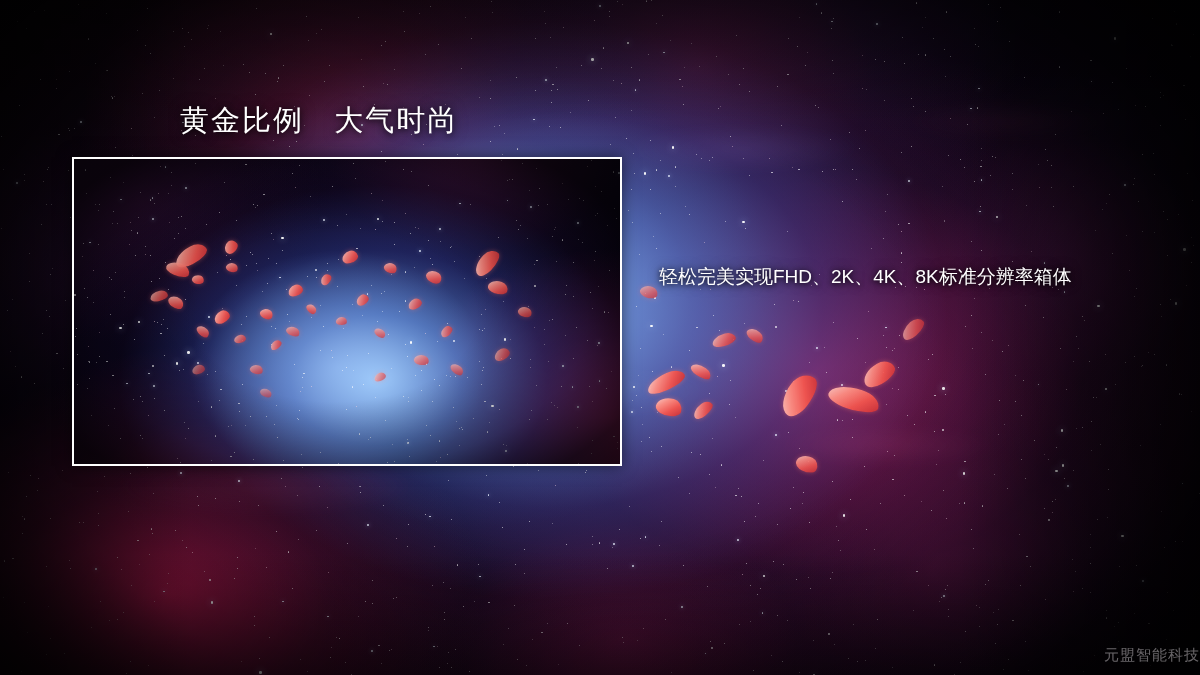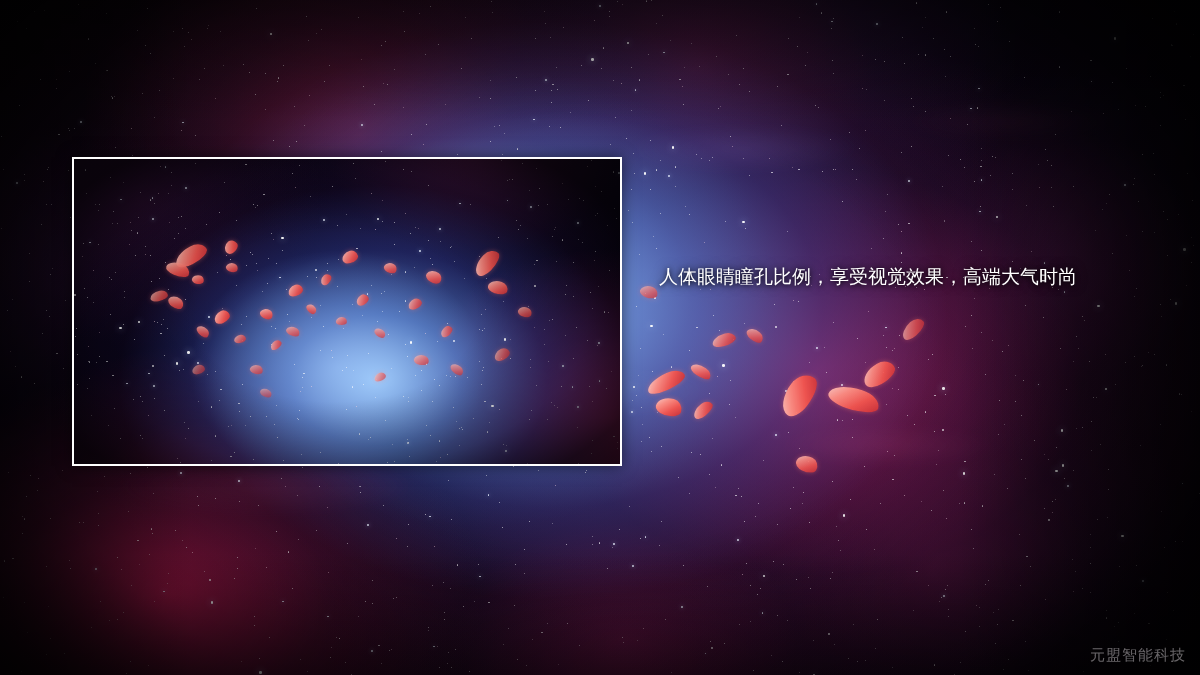--- a/index.html
+++ b/index.html
@@ -112,21 +112,21 @@
     white-space:pre; font-weight:400;
   }
   #body-copy{
     position:absolute; left:659px; top:256px; width:520px;
   }
   .body-line{
     color:#ffffff; font-size:19px; line-height:42px; white-space:nowrap;
     text-shadow:0 1px 5px rgba(0,0,0,.9), 0 0 12px rgba(0,0,0,.65);
   }
   #watermark{
-    position:absolute; right:14px; bottom:10px;
+    position:absolute; right:0; bottom:10px;
     font-size:15px; color:rgba(205,200,205,.50);
     letter-spacing:1px; white-space:nowrap;
   }
 </style>
 </head>
 <body>
 
 <div id="slide">
 
   <div class="bg-layer" id="bg-base"></div>
@@ -1764,20 +1764,21 @@
           <i class="petal" style="left:376px;top:206px;width:14px;height:9px;opacity:0.7;transform:rotate(42deg);"></i>
           <i class="petal" style="left:420px;top:190px;width:16px;height:11px;opacity:0.74;transform:rotate(-26deg);"></i>
           <i class="petal" style="left:444px;top:148px;width:14px;height:10px;opacity:0.8;transform:rotate(22deg);"></i>
           <i class="petal" style="left:118px;top:206px;width:13px;height:9px;opacity:0.62;transform:rotate(-14deg);"></i>
           <i class="petal" style="left:186px;top:230px;width:12px;height:8px;opacity:0.58;transform:rotate(30deg);"></i>
         </div>
       <div id="frame-vignette"></div>
     </div>
   </div>
 
+  <div id="title">黄金比例   大气时尚</div>
 
   <div id="body-copy">
-    <div class="body-line">人体眼睛瞳孔比例，享受视觉效果，高端大气时尚</div>
+    <div class="body-line">轻松完美实现FHD、2K、4K、8K标准分辨率箱体</div>
   </div>
 
   <div id="watermark">元盟智能科技</div>
 
 </div>
 
 </body></html>

